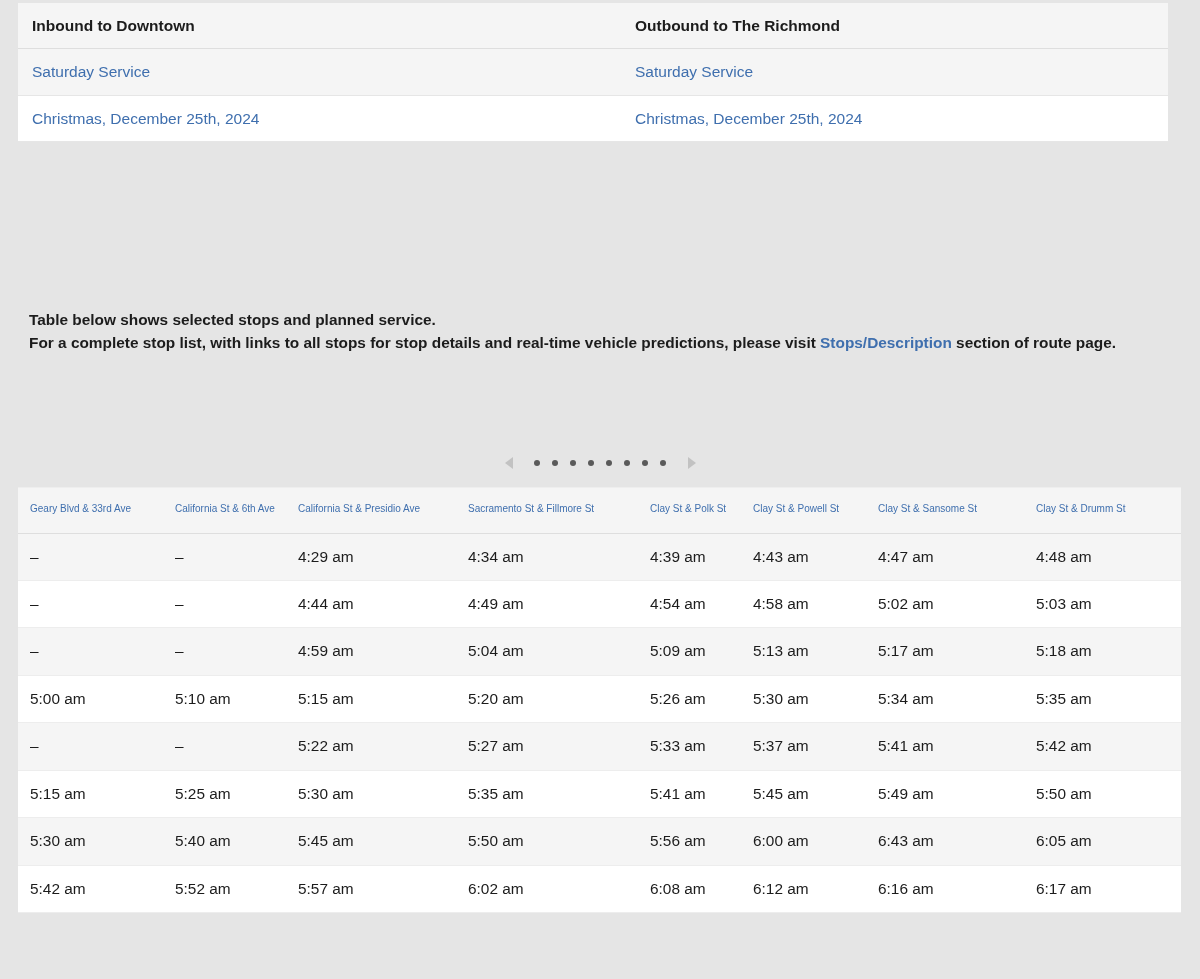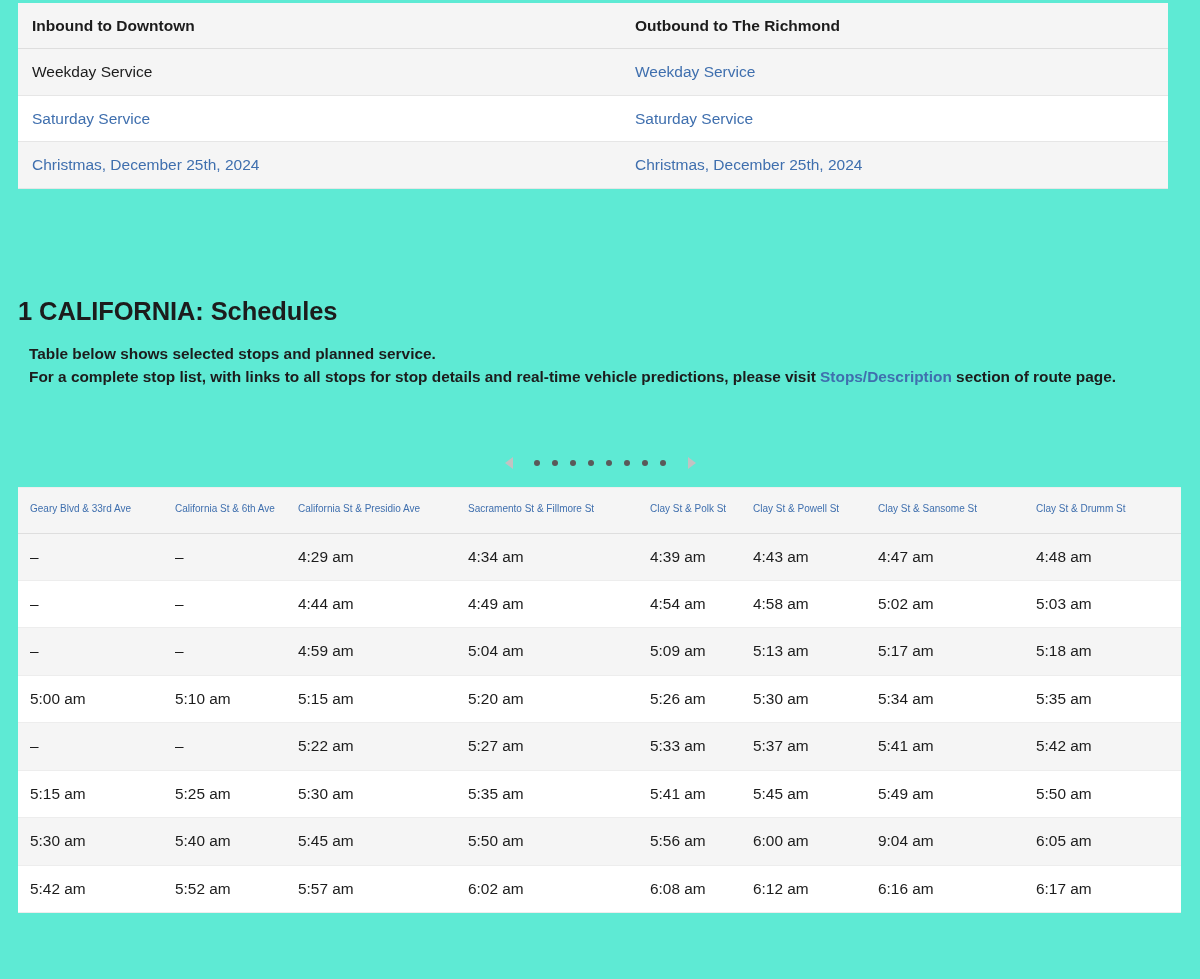--- a/index.html
+++ b/index.html
@@ -11,21 +11,21 @@
     width: 1200px;
     height: 979px;
     font-family: "Liberation Sans", sans-serif;
     color: #1c1c1c;
     overflow: hidden;
   }
   .page {
     position: relative;
     width: 1200px;
     height: 979px;
-    background: #5eead4;
+    background: #e5e5e5;
   }
 
   
   table {
     border-collapse: collapse;
     width: 100%;
     table-layout: fixed;
   }
 
   
@@ -174,28 +174,20 @@
 
   <div class="svc-wrap">
     <table class="svc-table">
       <thead>
         <tr>
           <th>Inbound to Downtown</th>
           <th>Outbound to The Richmond</th>
         </tr>
       </thead>
       <tbody>
-        <tr>
-          <td>
-            <span class="svc-plain">Weekday Service</span>
-          </td>
-          <td>
-            <a class="lnk">Weekday Service</a>
-          </td>
-        </tr>
         <tr>
           <td>
             <a class="lnk">Saturday Service</a>
           </td>
           <td>
             <a class="lnk">Saturday Service</a>
           </td>
         </tr>
         <tr>
           <td>
@@ -203,21 +195,20 @@
           </td>
           <td>
             <a class="lnk">Christmas, December 25th, 2024</a>
           </td>
         </tr>
       </tbody>
     </table>
   </div>
 
   <div class="sched-head">
-    <h2 class="sched-title">1 CALIFORNIA: Schedules</h2>
     <p class="sched-desc">
       <span>Table below shows selected stops and planned service.</span><br>
       <span>For a complete stop list, with links to all stops for stop details and real-time vehicle predictions, please visit </span><a class="lnk">Stops/Description</a><span> section of route page.</span>
     </p>
   </div>
 
   <div class="pager">
     <div class="pager-arrow">
       <svg width="9" height="12" viewBox="0 0 9 12" aria-hidden="true">
           <polygon points="8,0 8,12 0,6" fill="#c2c2c2"></polygon>
@@ -325,21 +316,21 @@
             <td>5:49 am</td>
             <td>5:50 am</td>
           </tr>
           <tr>
             <td>5:30 am</td>
             <td>5:40 am</td>
             <td>5:45 am</td>
             <td>5:50 am</td>
             <td>5:56 am</td>
             <td>6:00 am</td>
-            <td>9:04 am</td>
+            <td>6:43 am</td>
             <td>6:05 am</td>
           </tr>
           <tr>
             <td>5:42 am</td>
             <td>5:52 am</td>
             <td>5:57 am</td>
             <td>6:02 am</td>
             <td>6:08 am</td>
             <td>6:12 am</td>
             <td>6:16 am</td>

